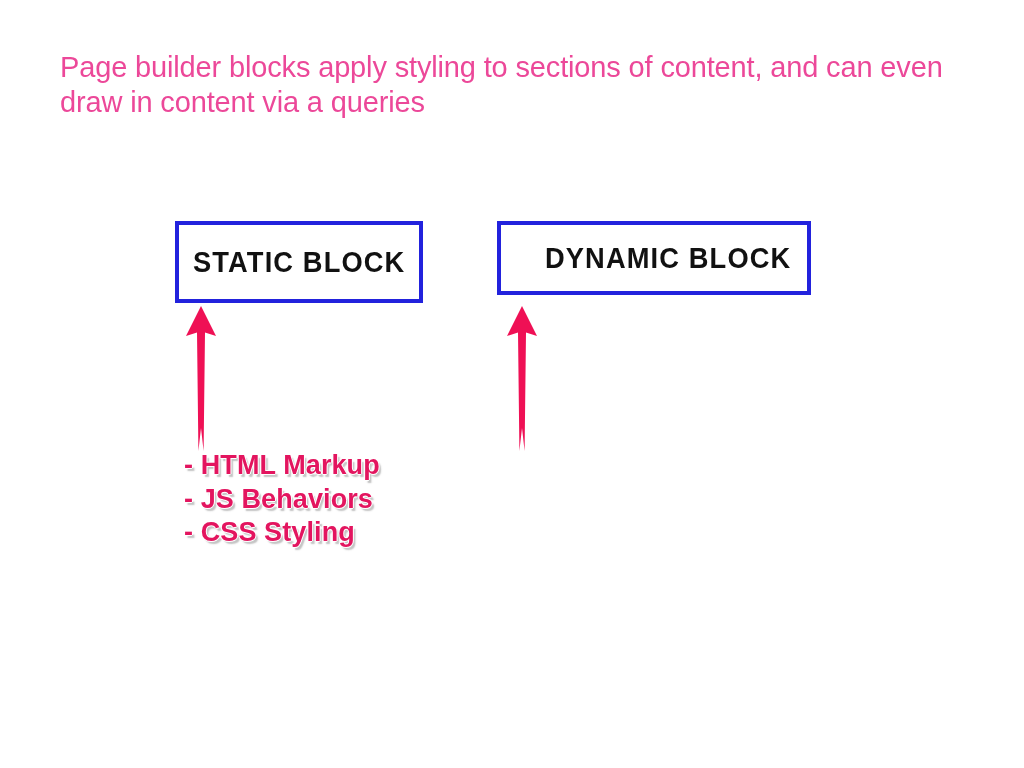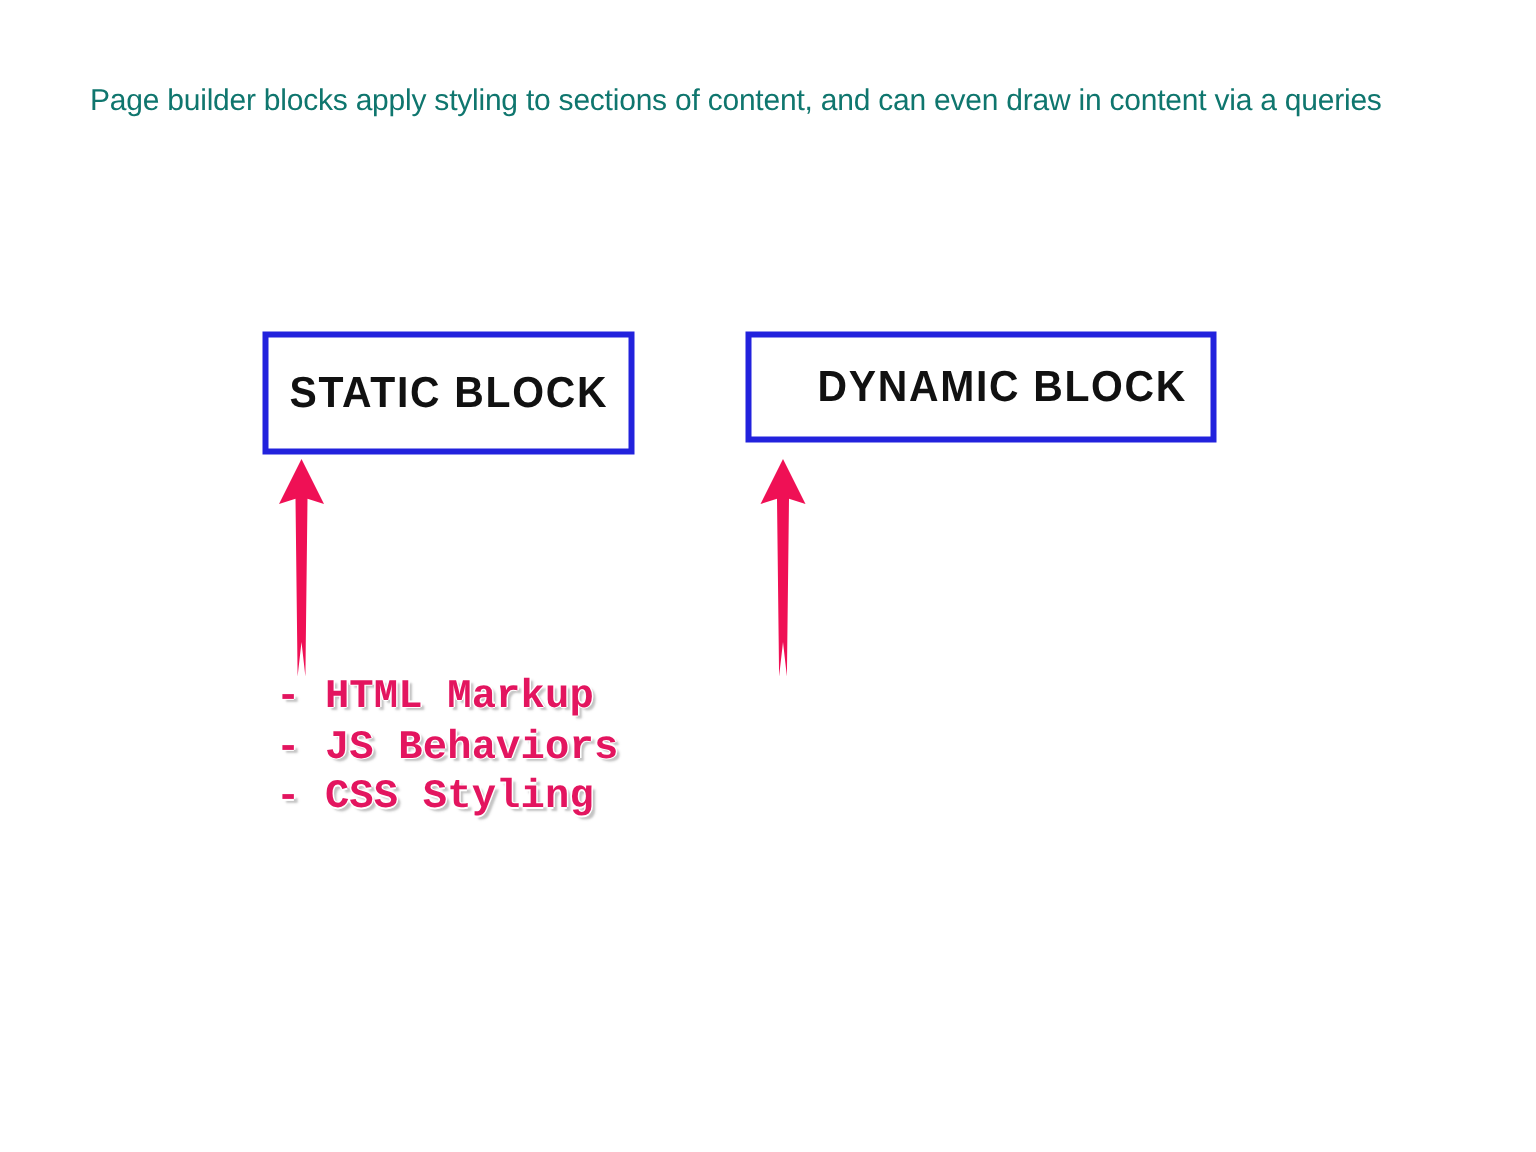--- a/index.html
+++ b/index.html
@@ -15,24 +15,24 @@
     position: relative;
   }
 
   
   #slide-heading {
     position: absolute;
     left: 60px;
     top: 50px;
     width: 900px;
     font-family: "Liberation Sans", sans-serif;
-    font-size: 20px;
+    font-size: 29px;
     line-height: 35px;
     font-weight: 400;
-    color: #0f766e;
+    color: #ec4899;
     letter-spacing: -0.15px;
     white-space: pre-wrap;
   }
 
   
   #diagram {
     position: absolute;
     left: 0;
     top: 0;
     width: 1024px;
@@ -79,21 +79,21 @@
   .arrow-svg {
     position: absolute;
     overflow: visible;
   }
   #arrow-static  { left: 184px; top: 306px; }
   #arrow-dynamic { left: 505px; top: 306px; }
 
   
   .bullet-list {
     position: absolute;
-    font-family: Liberation Mono, monospace;
+    font-family: Liberation Sans, sans-serif;
     font-weight: 700;
     font-size: 27px;
     line-height: 33.5px;
     color: #e3155f;
     letter-spacing: 0.1px;
     text-shadow:
        1px 0   0 #ffffff,
       -1px 0   0 #ffffff,
        0   1px 0 #ffffff,
        0  -1px 0 #ffffff,

